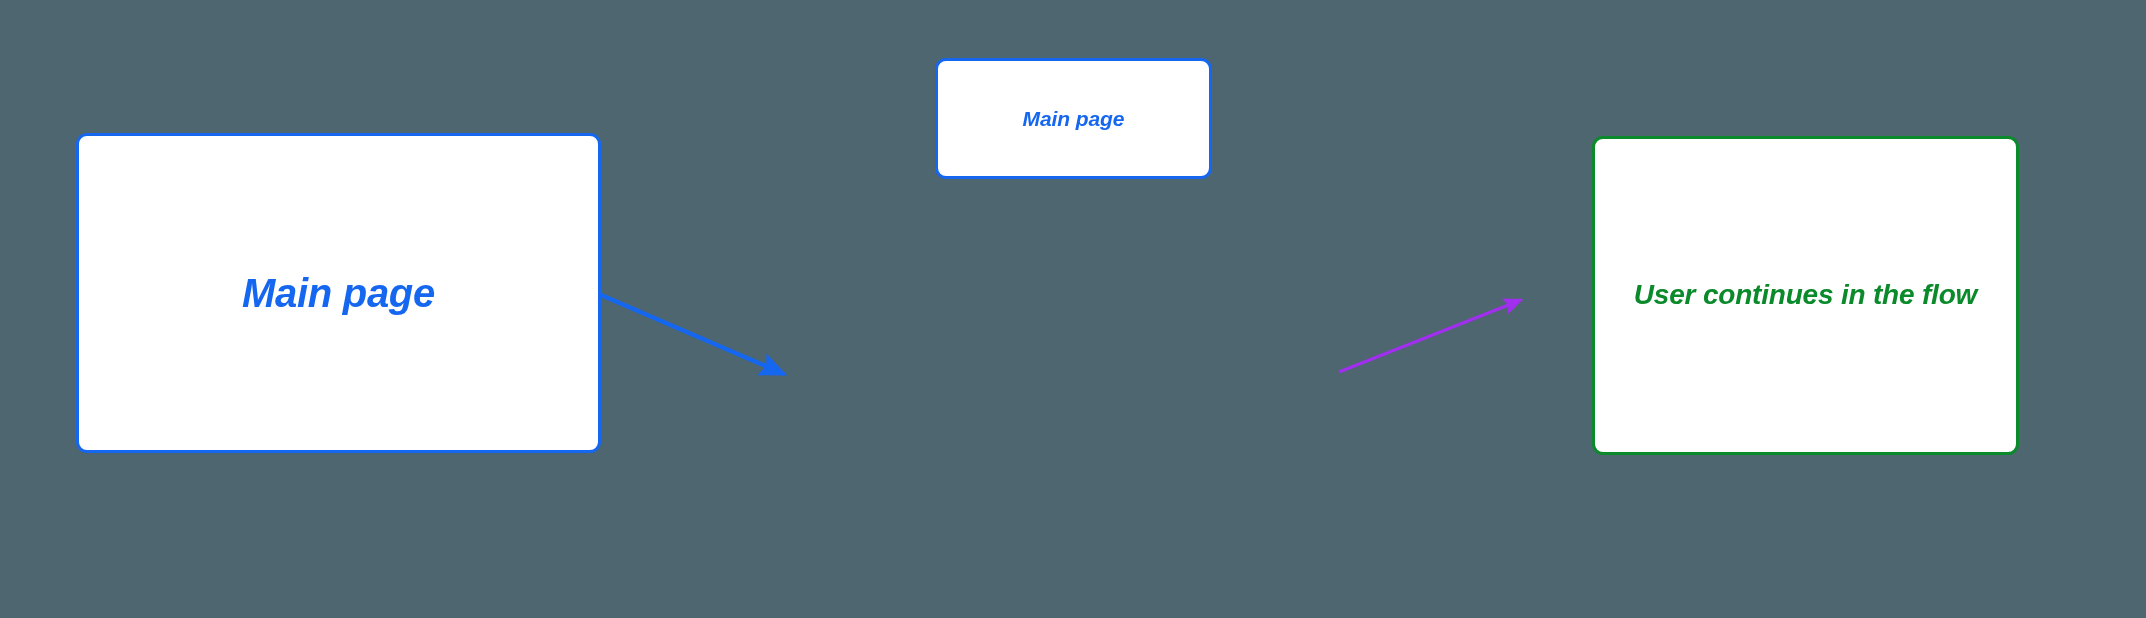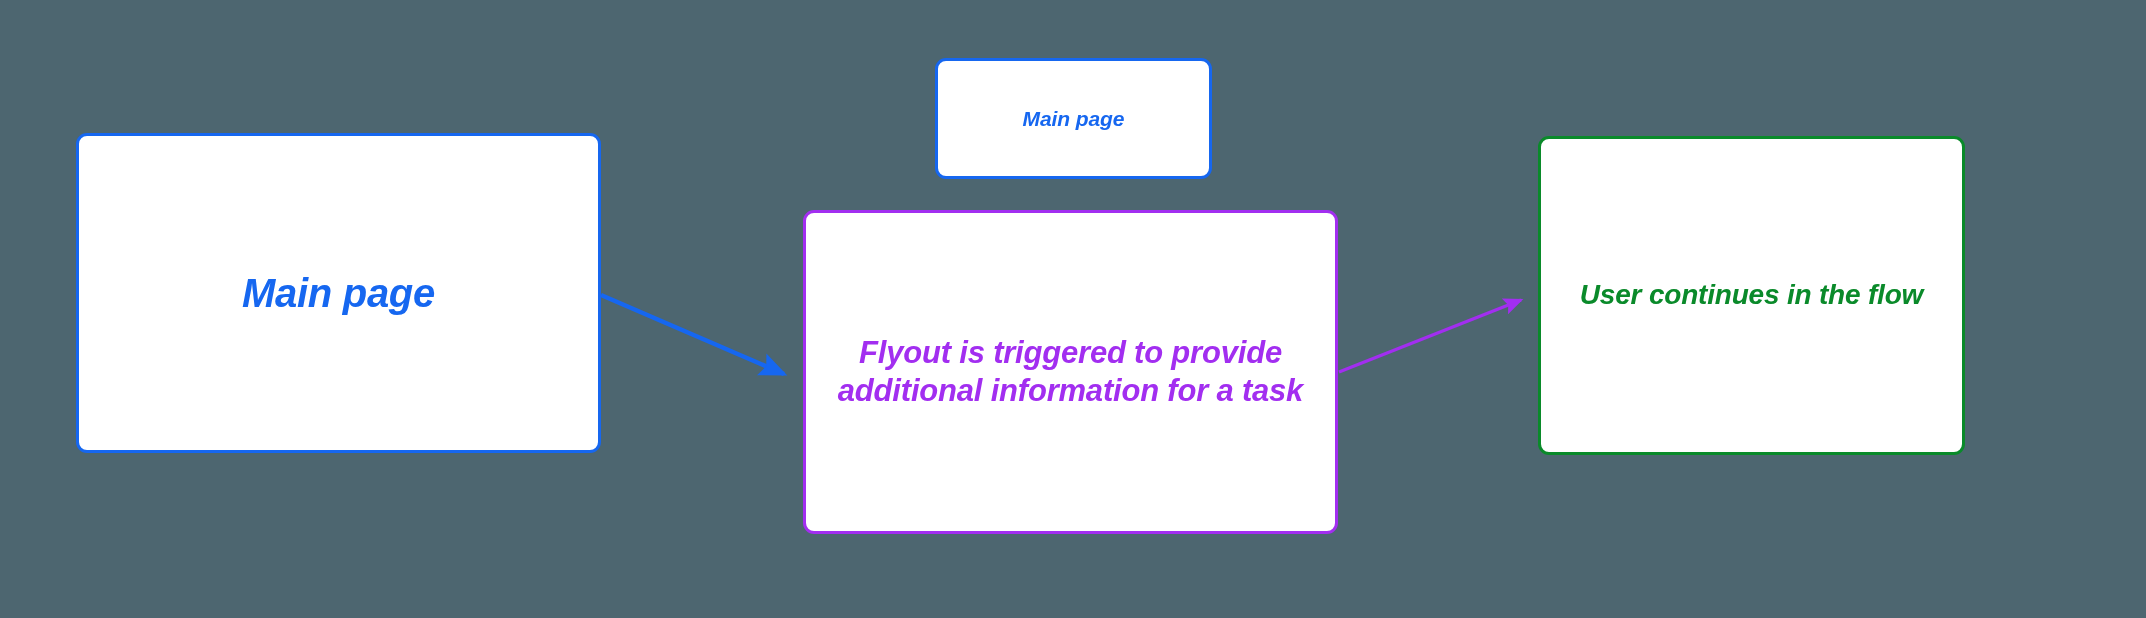--- a/index.html
+++ b/index.html
@@ -66,21 +66,21 @@
     height: 324px;
     border-color: #a22ef0;
     color: #a22ef0;
     font-size: 31px;
     padding: 0 26px;
     letter-spacing: -0.2px;
   }
 
   
   #node-outcome-card {
-    left: 1538px;
+    left: 1592px;
     top: 136px;
     width: 427px;
     height: 319px;
     border-color: #0a8a2a;
     color: #0a8a2a;
     font-size: 28px;
     padding: 8px 18px;
     letter-spacing: -0.2px;
   }
 
@@ -119,21 +119,18 @@
   </svg>
 
   <div class="node" id="node-main-page-card">
     <span class="node-label">Main page</span>
   </div>
 
   <div class="node" id="node-main-page-chip">
     <span class="node-label">Main page</span>
   </div>
 
-  <div class="node" id="node-flyout-card">
-    <span class="node-label">Flyout is triggered to provide additional information for a task</span>
-  </div>
 
   <div class="node" id="node-outcome-card">
     <span class="node-label">User continues in the flow</span>
   </div>
 
 </div>
 
 </body></html>

